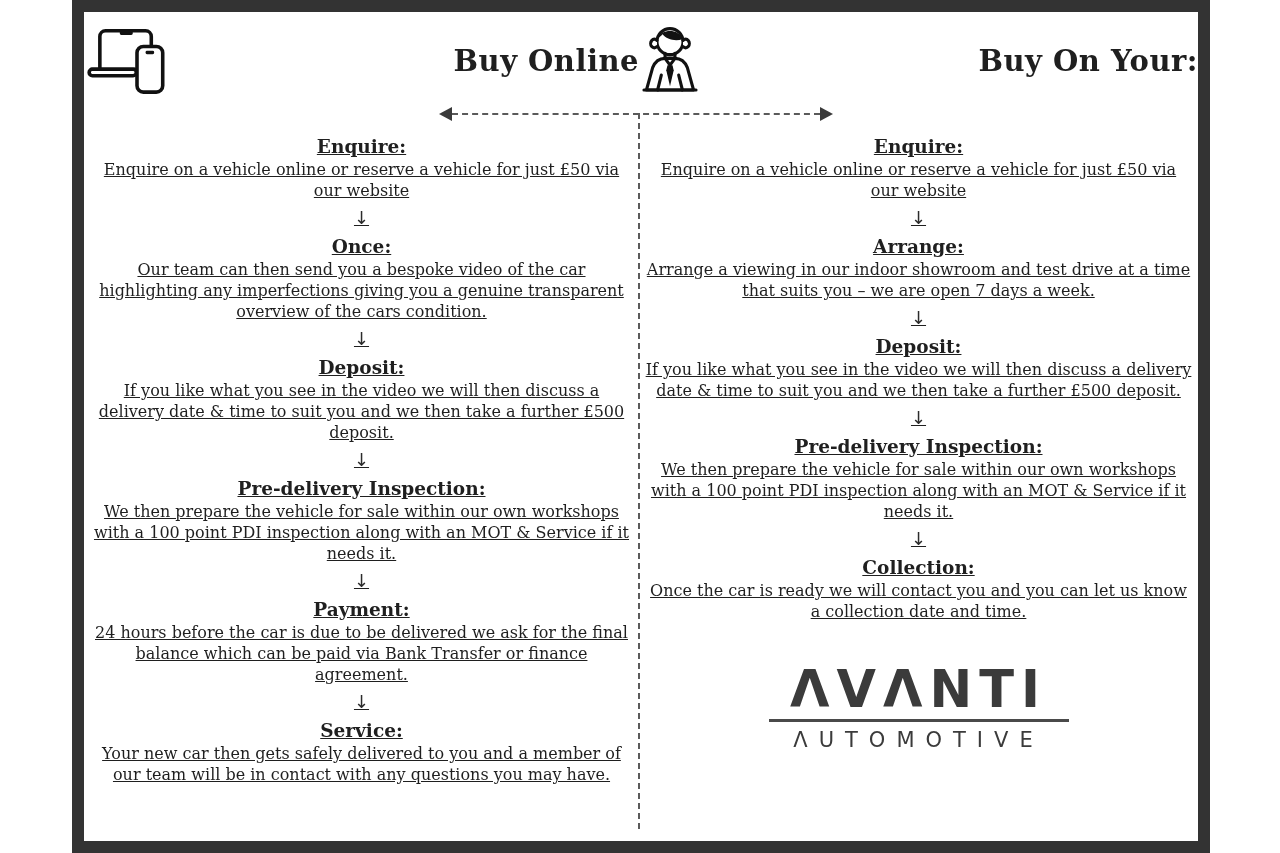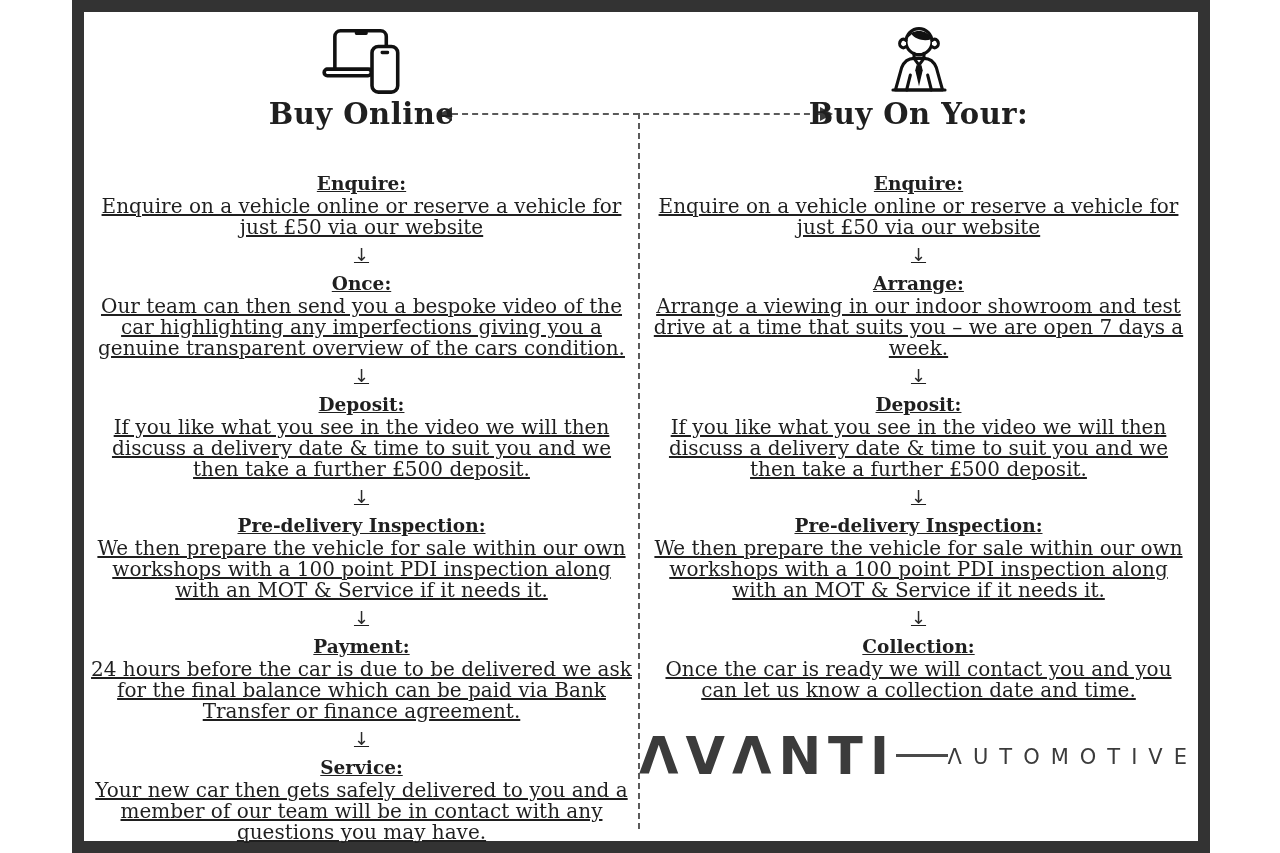--- a/index.html
+++ b/index.html
@@ -19,33 +19,33 @@
                border-left:2px dashed #5a5a5a; }
 
   
   .connector { position:absolute; left:368px; top:101px; width:368px; height:0;
                border-top:2px dashed #5a5a5a; }
   .arrowhead { position:absolute; width:0; height:0; top:-8px; }
   .arrowhead.left  { left:-13px;  border-top:7px solid transparent; border-bottom:7px solid transparent; border-right:13px solid #3a3a3a; }
   .arrowhead.right { right:-13px; border-top:7px solid transparent; border-bottom:7px solid transparent; border-left:13px solid #3a3a3a; }
 
   
-  .col-header { margin-top:13px; display:flex; flex-direction:column; align-items:center;justify-content:space-between; }
+  .col-header { margin-top:13px; display:flex; flex-direction:row; align-items:center;justify-content:space-between; }
   .col-header .icon-box { height:70px; display:flex; align-items:flex-end; justify-content:center; }
   .col-title { font-size:29px; font-weight:700; line-height:36px; margin-top:1px; letter-spacing:0.5px; }
 
   
   .steps { margin-top:39px; padding:0 6px;text-decoration:underline; }
   .step-title { font-size:18.5px; font-weight:700; line-height:25px; }
-  .step-body  { font-size:20px; line-height:21px; margin:0 auto; max-width:548px; }
+  .step-body  { font-size:16px; line-height:21px; margin:0 auto; max-width:548px; }
   .flow-arrow { height:33px; display:flex; align-items:center; justify-content:center;
                 font-family:"DejaVu Sans",sans-serif; font-size:18px; color:#2c2c2c; }
 
   
-  .logo { margin-top:30px; display:flex; flex-direction:row; align-items:center; }
+  .logo { margin-top:42px; display:flex; flex-direction:column; align-items:center; }
   .logo-brand { font-family:"DejaVu Sans","Liberation Sans",sans-serif; font-weight:700;
                 font-size:51px; line-height:52px; letter-spacing:7px; color:#3b3b3b; }
   .logo-rule  { width:300px; height:3px; background:#4a4a4a; margin:3px 0 6px 0; }
   .logo-sub   { font-family:"DejaVu Sans","Liberation Sans",sans-serif; font-weight:400;
                 font-size:21px; letter-spacing:11px; color:#3b3b3b; }
 
   svg { display:block; }
 </style>
 </head>
 <body>

